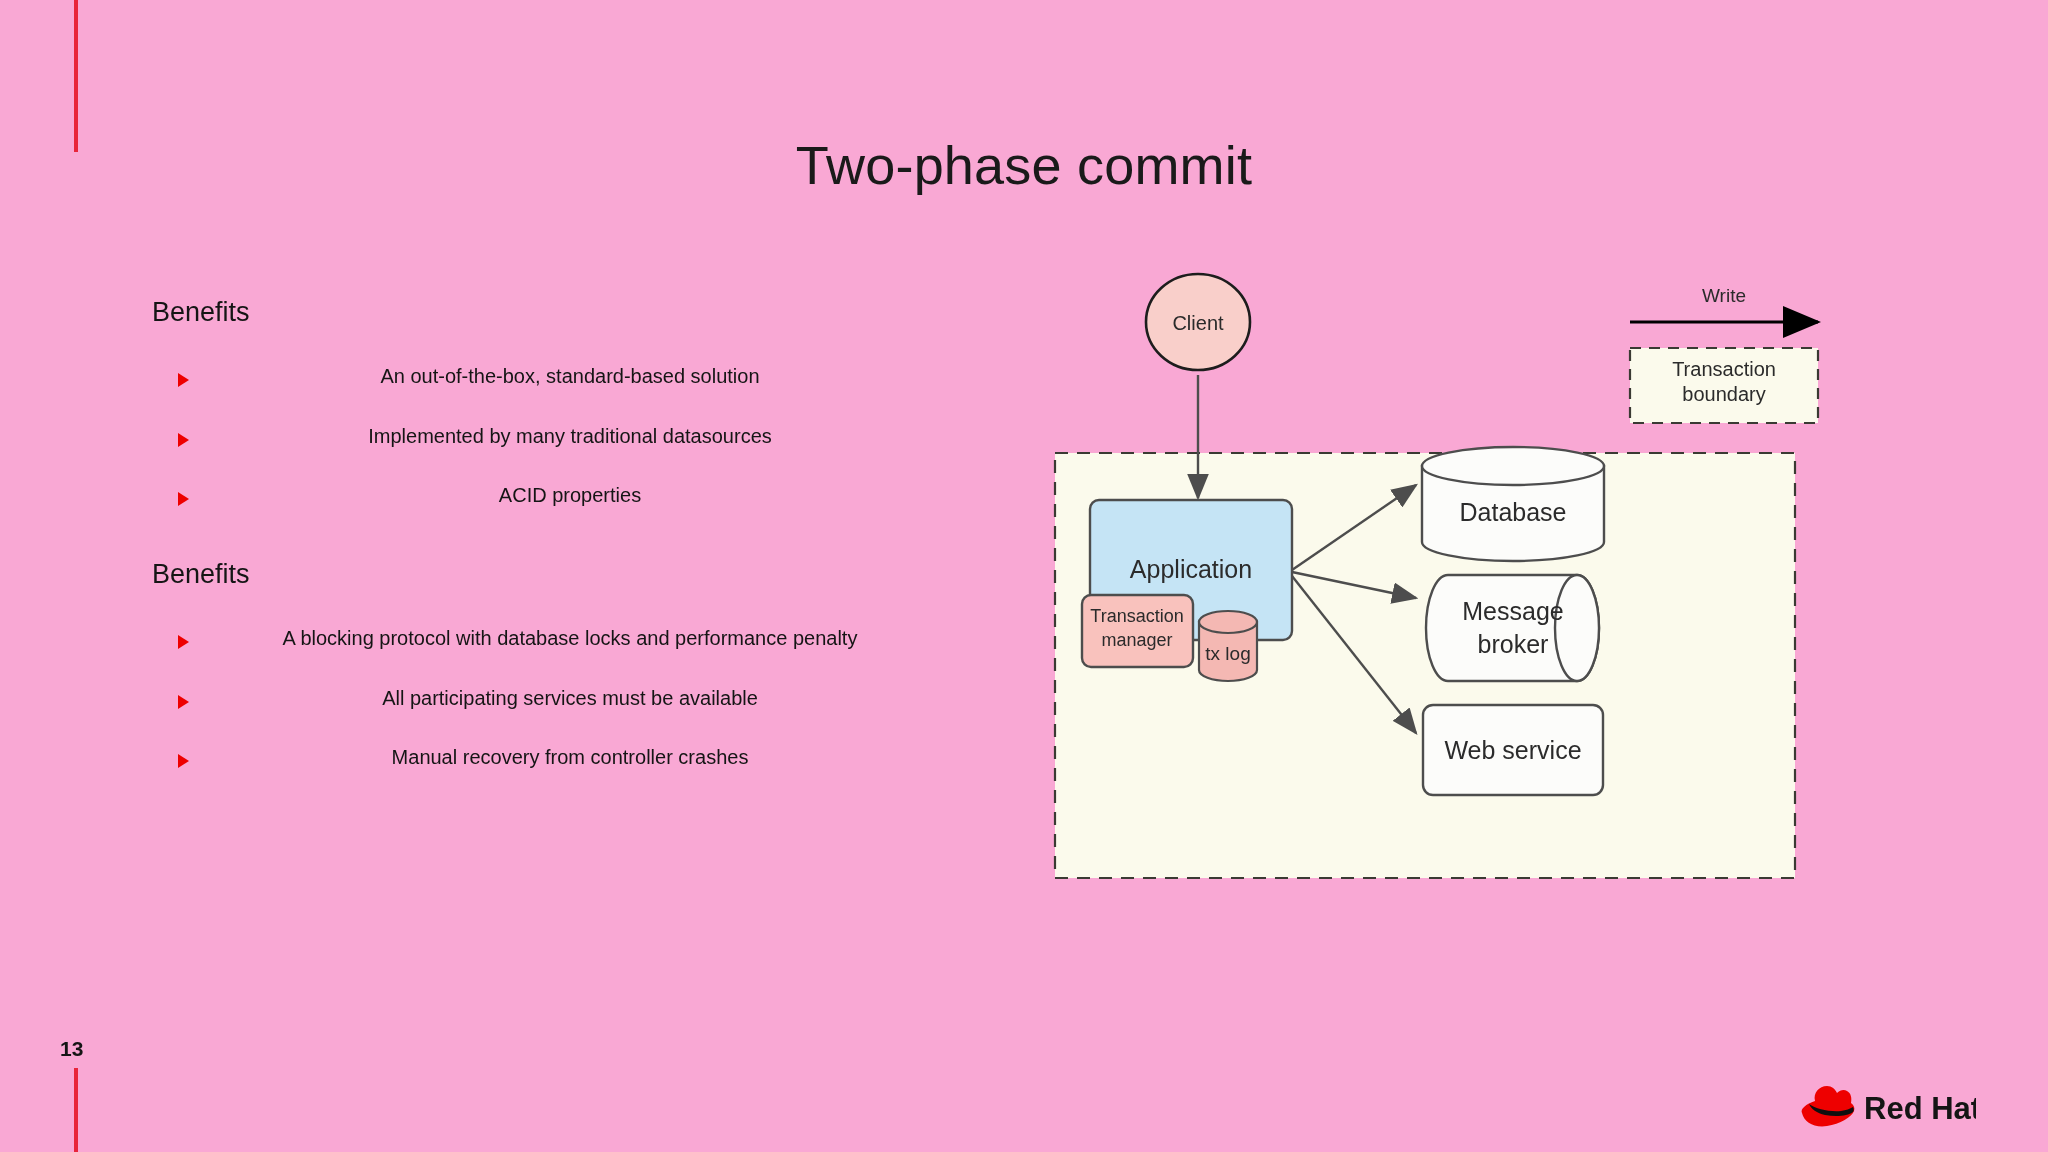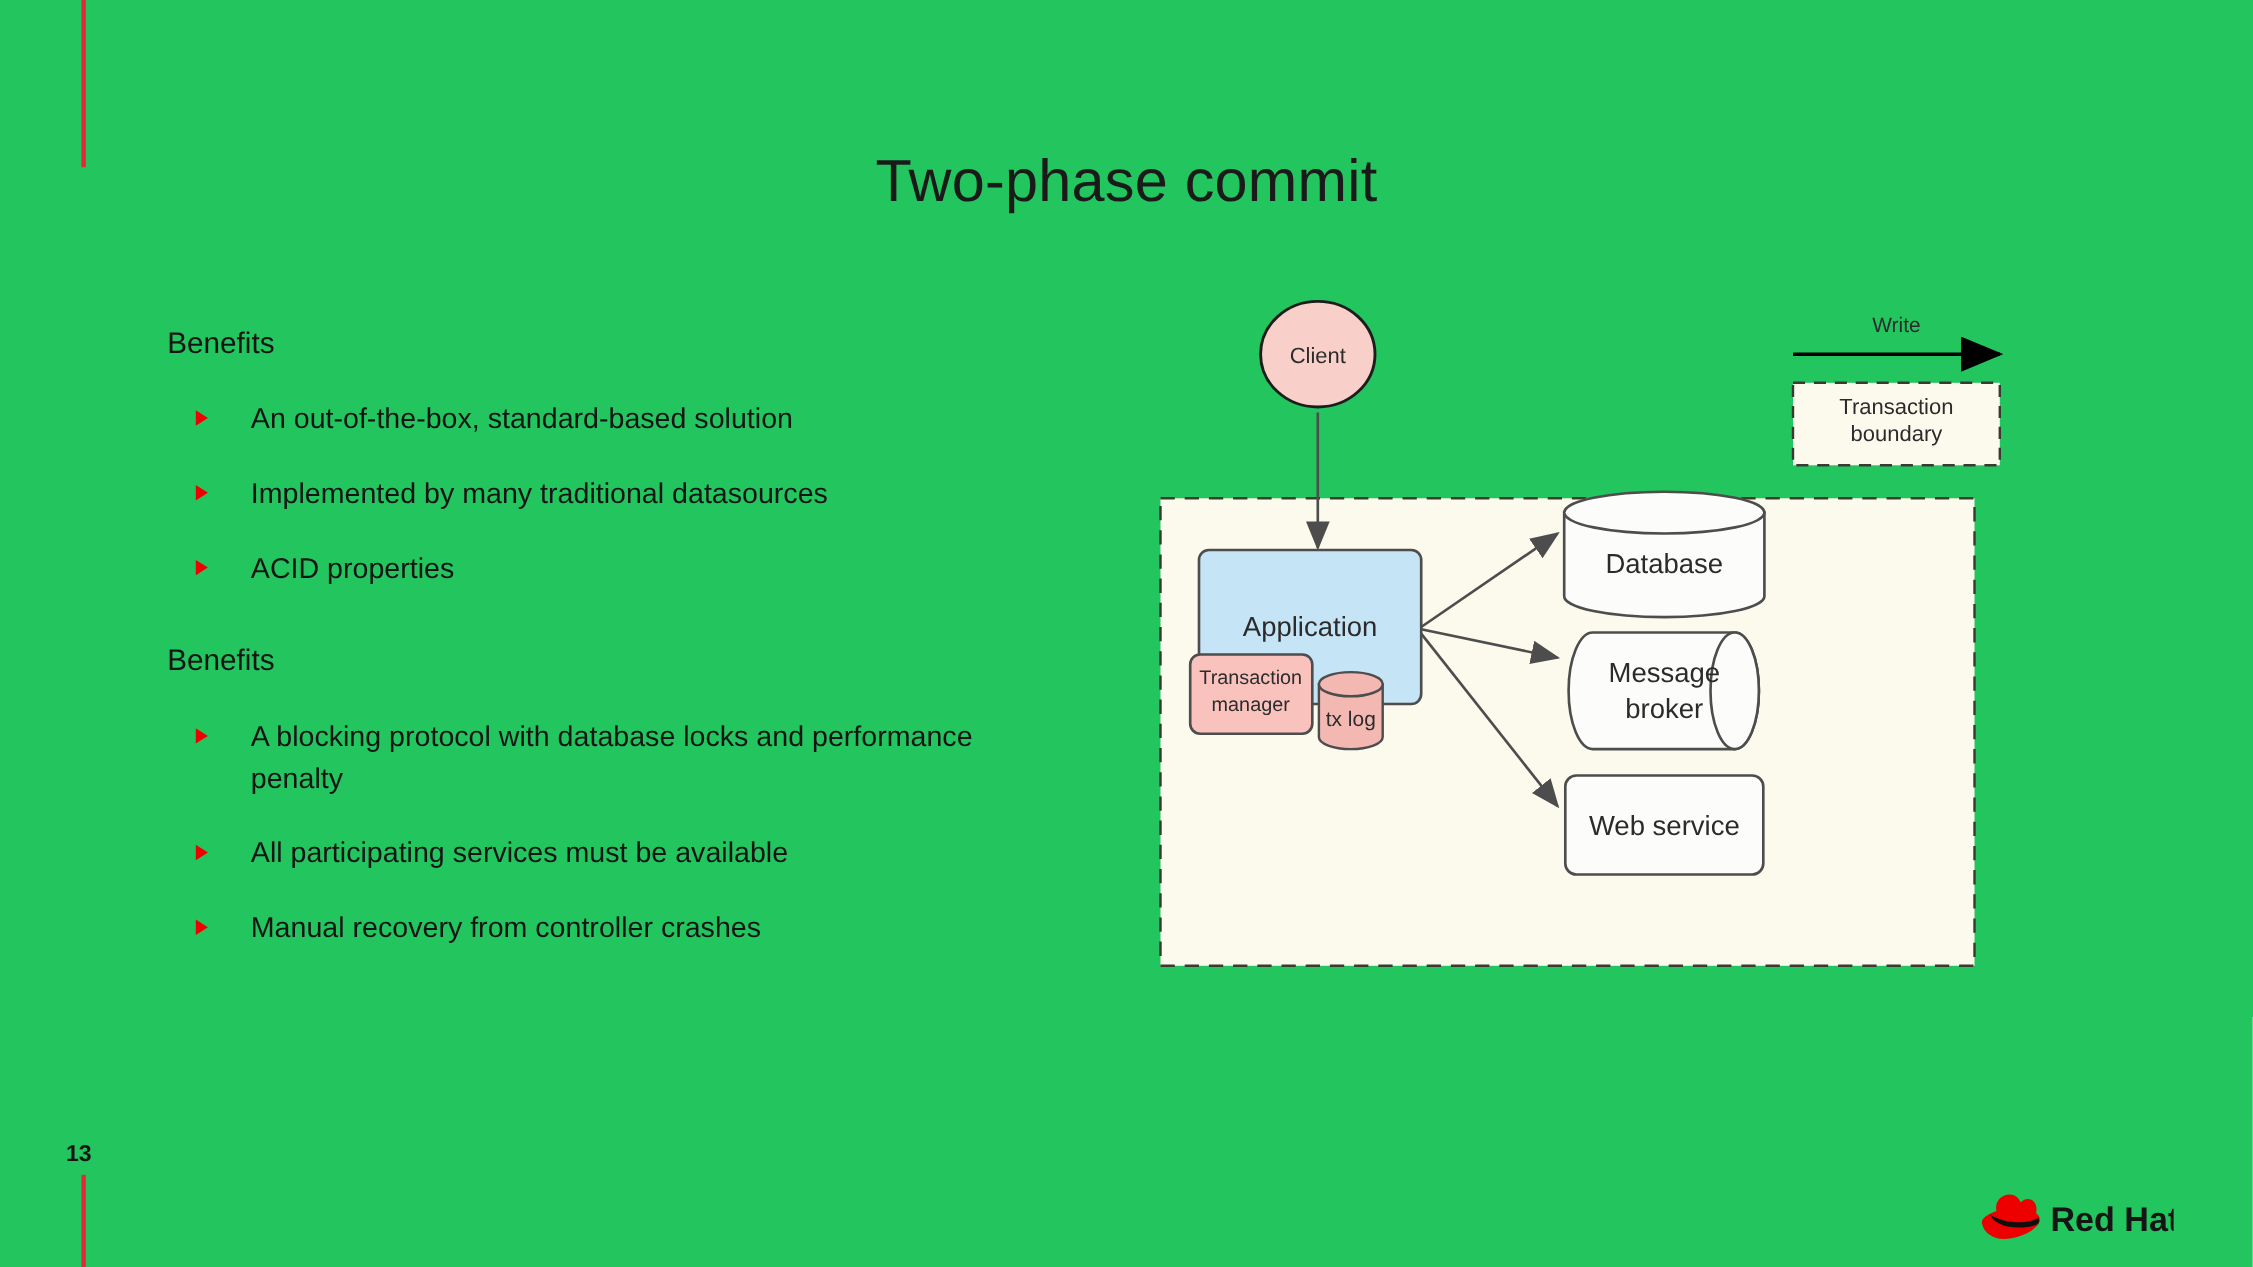--- a/index.html
+++ b/index.html
@@ -8,21 +8,21 @@
     padding: 0;
     background: #ffffff;
   }
   body {
     font-family: "Liberation Sans", sans-serif;
   }
   #slide {
     position: relative;
     width: 2048px;
     height: 1152px;
-    background: #22c55e;
+    background: #f9a8d4;
     overflow: hidden;
   }
 
   
   .accent-line {
     position: absolute;
     width: 4px;
     background: #e8253a;
   }
   .accent-top   { left: 74px; top: 0px;    height: 152px; }
@@ -59,25 +59,26 @@
   .section-heading.second { margin-top: 48px; }
 
   .bullet-list {
     list-style: none;
     margin: 0 0 0 0;
     padding: 0;
   }
   .bullet-item {
     position: relative;
     padding-left: 76px;
-    font-size: 26px;
+    font-size: 20px;
     color: #151515;
     line-height: 1.46;
     margin-bottom: 30px;
     font-weight: 400;
+    text-align: center;
   }
   .bullet-item:last-child { margin-bottom: 0; }
   .bullet-marker {
     position: absolute;
     left: 26px;
     top: 11px;
     width: 0;
     height: 0;
     border-left: 11px solid #ee0000;
     border-top: 7px solid transparent;

